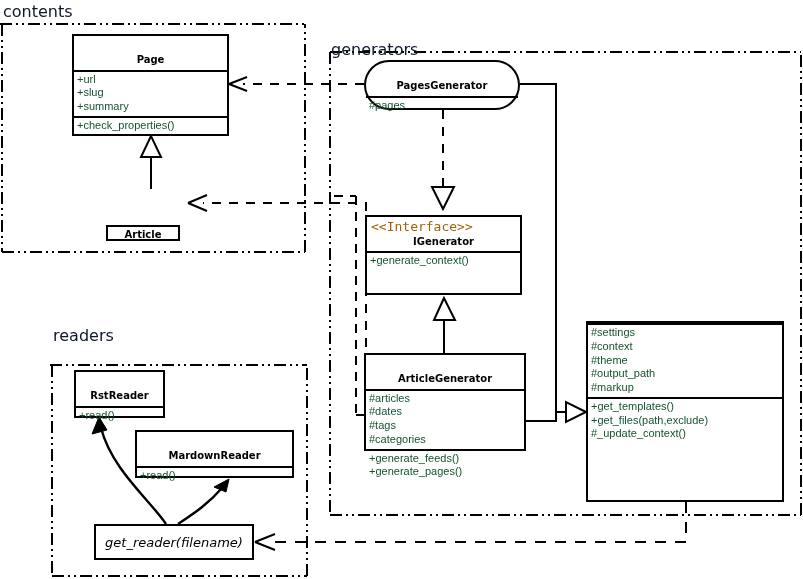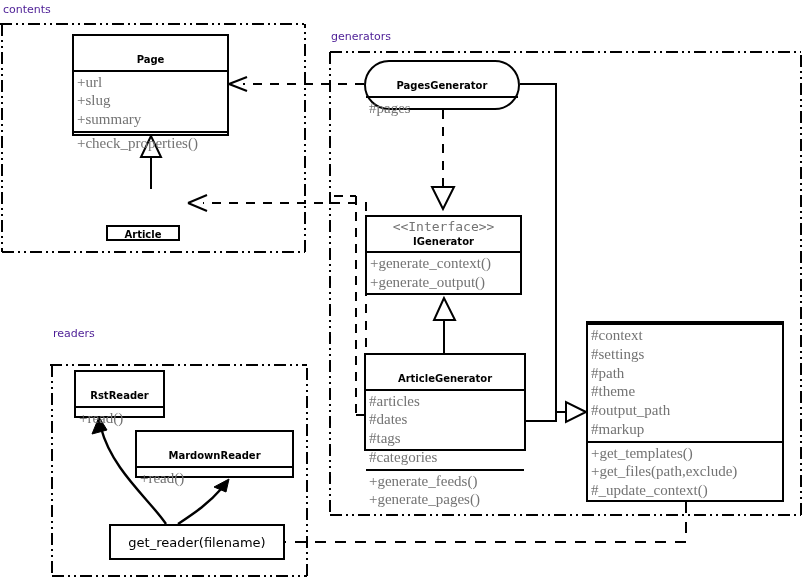--- a/index.html
+++ b/index.html
@@ -18,58 +18,58 @@
   svg#wires {
     position: absolute;
     left: 0; top: 0;
     width: 803px;
     height: 579px;
     pointer-events: none;
   }
   .pkg-label {
     position: absolute;
     font-family: "DejaVu Sans", sans-serif;
-    font-size: 11px;
-    color: #4c1d95;
+    font-size: 16px;
+    color: #0f172a;
     white-space: nowrap;
     line-height: 1;
   }
   .umlbox {
     position: absolute;
     box-sizing: border-box;
     border: 2px solid #000;
     background: #ffffff;
   }
   .umlbox .title {
     text-align: center;
     font-weight: bold;
     font-size: 10px;
     font-family: "DejaVu Sans", sans-serif;
     padding: 18px 4px 4px 4px;
     line-height: 1.15;
     color: #000;
   }
   .umlbox .stereo {
-    text-align: center;
+    text-align: left;
     font-weight: normal;
     font-size: 13px;
     font-family: "DejaVu Sans Mono", monospace;
     padding: 3px 4px 0 4px;
     line-height: 1.15;
-    color: #737373;
+    color: #a16207;
   }
   .umlbox .compartment {
     border-top: 2px solid #000;
     padding: 1px 3px 2px 3px;
   }
   .umlbox .member {
-    font-family: Liberation Serif, serif;
-    font-size: 15px;
+    font-family: Liberation Sans, sans-serif;
+    font-size: 11px;
     line-height: 1.25;
-    color: #737373;
+    color: #14532d;
     white-space: nowrap;
   }
   .plainbox {
     position: absolute;
     box-sizing: border-box;
     border: 2px solid #000;
     background: #fff;
     display: flex;
     align-items: center;
     justify-content: center;
@@ -162,21 +162,21 @@
       <polygon points="99,417 92,434 107,430" fill="#000000" stroke="#000" stroke-width="1"></polygon>
     </g>
 
     <g>
       <path d="M 178 524 C 196 512, 208 504, 222 488" fill="none" stroke="#000" stroke-width="2.4"></path>
       <polygon points="229,479 214,487 226,492" fill="#000000" stroke="#000" stroke-width="1"></polygon>
     </g>
   </svg>
 
   <div class="pkg-label" style="left:3px; top:4px;">contents</div>
-  <div class="pkg-label" style="left:331px; top:31px;">generators</div>
+  <div class="pkg-label" style="left:331px; top:42px;">generators</div>
   <div class="pkg-label" style="left:53px; top:328px;">readers</div>
 
   <div class="umlbox" style="left:72px; top:34px; width:157px; height:102px;">
     <div class="title">Page</div>
     <div class="compartment">
       <div class="member">+url</div>
       <div class="member">+slug</div>
       <div class="member">+summary</div>
     </div>
     <div class="compartment">
@@ -193,43 +193,41 @@
     <div class="compartment">
       <div class="member">#pages</div>
     </div>
   </div>
 
   <div class="umlbox" style="left:365px; top:215px; width:157px; height:80px;">
     <div class="stereo">&lt;&lt;Interface&gt;&gt;</div>
     <div class="title" style="padding-top:1px;text-align:center;">IGenerator</div>
     <div class="compartment">
       <div class="member">+generate_context()</div>
-      <div class="member">+generate_output()</div>
     </div>
   </div>
 
   <div class="umlbox" style="left:364px; top:353px; width:162px; height:98px;">
     <div class="title">ArticleGenerator</div>
     <div class="compartment">
       <div class="member">#articles</div>
       <div class="member">#dates</div>
       <div class="member">#tags</div>
       <div class="member">#categories</div>
     </div>
     <div class="compartment">
       <div class="member">+generate_feeds()</div>
       <div class="member">+generate_pages()</div>
     </div>
   </div>
 
   <div class="umlbox" style="left:586px; top:321px; width:198px; height:181px;">
     <div class="compartment">
+      <div class="member">#settings</div>
       <div class="member">#context</div>
-      <div class="member">#settings</div>
-      <div class="member">#path</div>
       <div class="member">#theme</div>
       <div class="member">#output_path</div>
       <div class="member">#markup</div>
     </div>
     <div class="compartment">
       <div class="member">+get_templates()</div>
       <div class="member">+get_files(path,exclude)</div>
       <div class="member">#_update_context()</div>
     </div>
   </div>
@@ -241,17 +239,17 @@
     </div>
   </div>
 
   <div class="umlbox" style="left:135px; top:430px; width:159px; height:48px;">
     <div class="title">MardownReader</div>
     <div class="compartment">
       <div class="member">+read()</div>
     </div>
   </div>
 
-  <div class="plainbox" style="left:109px; top:524px; width:176px; height:36px;">
+  <div class="plainbox" style="left:94px; top:524px; width:160px; height:36px;font-style:italic;">
     <span class="fn">get_reader(filename)</span>
   </div>
 
 </div>
 
 </body></html>

